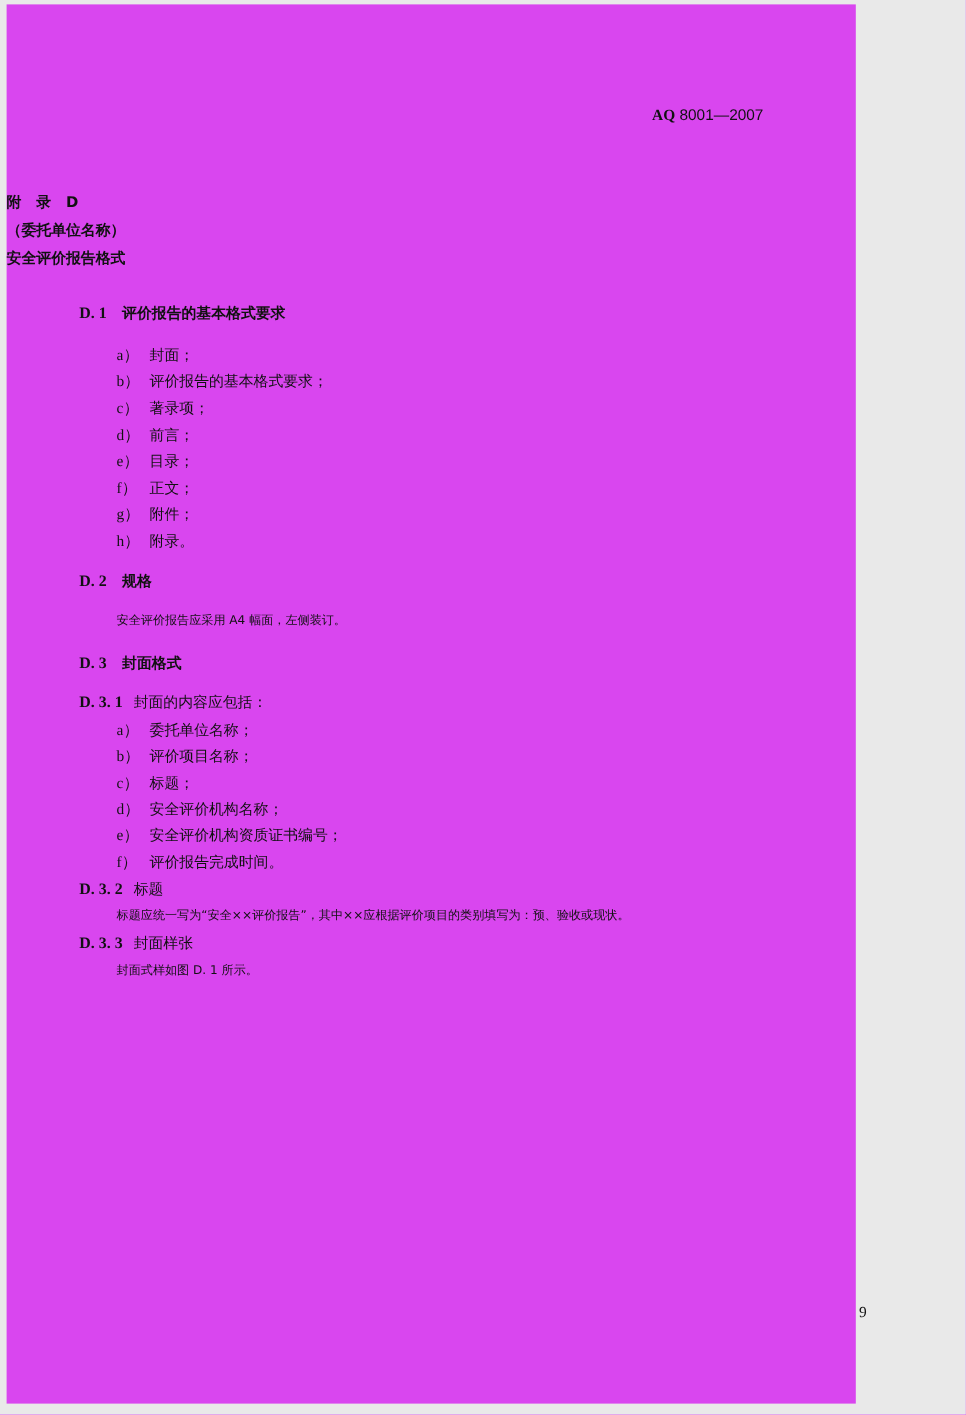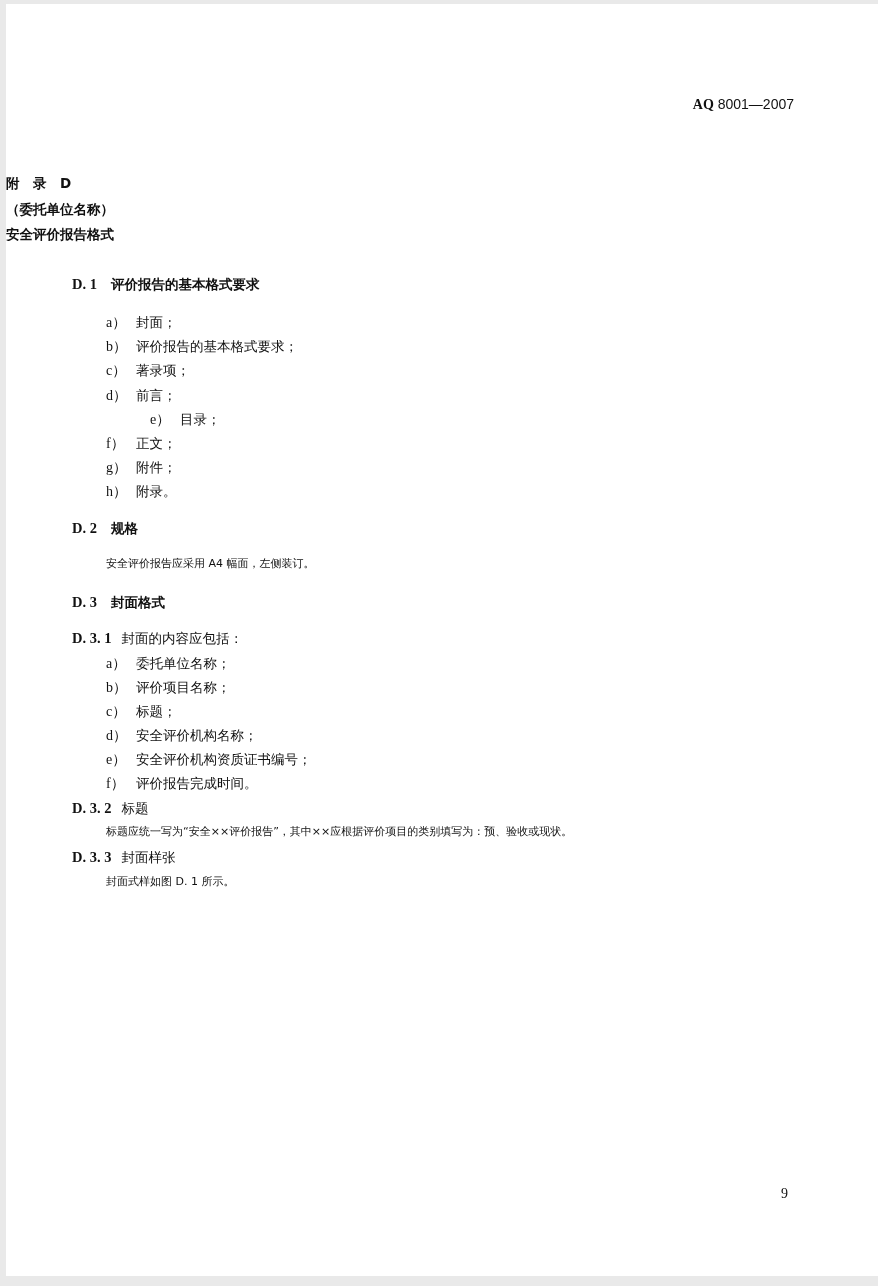--- a/index.html
+++ b/index.html
@@ -1,21 +1,21 @@
 <!DOCTYPE html>
 <html><head>
 <meta charset="utf-8">
 <style>
   html, body { margin: 0; padding: 0; }
   body {
     width: 878px; height: 1286px; background: #e9e9e9; position: relative; overflow: hidden;
     font-family: "DejaVu Serif", "Liberation Serif", serif; color: #111;
   }
   .page {
-    position: absolute; left: 6px; top: 4px; width: 872px; height: 1272px; background: #ffffff;
+    position: absolute; left: 6px; top: 4px; width: 772px; height: 1272px; background: #d946ef;
   }
   .abs { position: absolute; white-space: nowrap; }
   .std-no { right: 84px; top: 92px; font-family: "Liberation Sans", "DejaVu Sans", sans-serif; font-size: 14px; }
   .std-no b { font-family: "Liberation Serif", serif; font-weight: bold; }
   .center { left: 0; width: 872px; font-family: "DejaVu Sans", sans-serif; font-weight: bold; font-size: 13.5px; }
   .h-sec { font-family: "DejaVu Sans", sans-serif; font-weight: bold; font-size: 13.5px; }
   .h-sec .num { font-family: "Liberation Serif", serif; font-weight: bold; font-size: 14.5px; margin-right: 14px; }
   .h-sub { font-family: "DejaVu Sans", sans-serif; font-size: 13.5px; }
   .h-sub .num { font-family: "Liberation Serif", serif; font-weight: bold; font-size: 14.5px; margin-right: 10px; }
   .item { font-family: "DejaVu Sans", sans-serif; font-size: 13.5px; }
@@ -37,21 +37,21 @@
   <div class="abs center" style="top:197px;">（委托单位名称）</div>
   <div class="abs center" style="top:222px;">安全评价报告格式</div>
 
   <div class="abs h-sec" style="left:66px; top:272px;">
     <span class="num">D. 1</span><span>评价报告的基本格式要求</span>
   </div>
   <div class="abs item" style="left:100px; top:310px;"><span class="lbl">a）</span><span>封面；</span></div>
   <div class="abs item" style="left:100px; top:334px;"><span class="lbl">b）</span><span>评价报告的基本格式要求；</span></div>
   <div class="abs item" style="left:100px; top:358px;"><span class="lbl">c）</span><span>著录项；</span></div>
   <div class="abs item" style="left:100px; top:383px;"><span class="lbl">d）</span><span>前言；</span></div>
-  <div class="abs item" style="left:100px; top:407px;margin-left:44px;"><span class="lbl">e）</span><span>目录；</span></div>
+  <div class="abs item" style="left:100px; top:407px;"><span class="lbl">e）</span><span>目录；</span></div>
   <div class="abs item" style="left:100px; top:431px;"><span class="lbl">f）</span><span>正文；</span></div>
   <div class="abs item" style="left:100px; top:455px;"><span class="lbl">g）</span><span>附件；</span></div>
   <div class="abs item" style="left:100px; top:479px;"><span class="lbl">h）</span><span>附录。</span></div>
 
   <div class="abs h-sec" style="left:66px; top:516px;">
     <span class="num">D. 2</span><span>规格</span>
   </div>
   <div class="abs para" style="left:100px; top:552px;">安全评价报告应采用 A4 幅面，左侧装订。</div>
 
   <div class="abs h-sec" style="left:66px; top:590px;">

